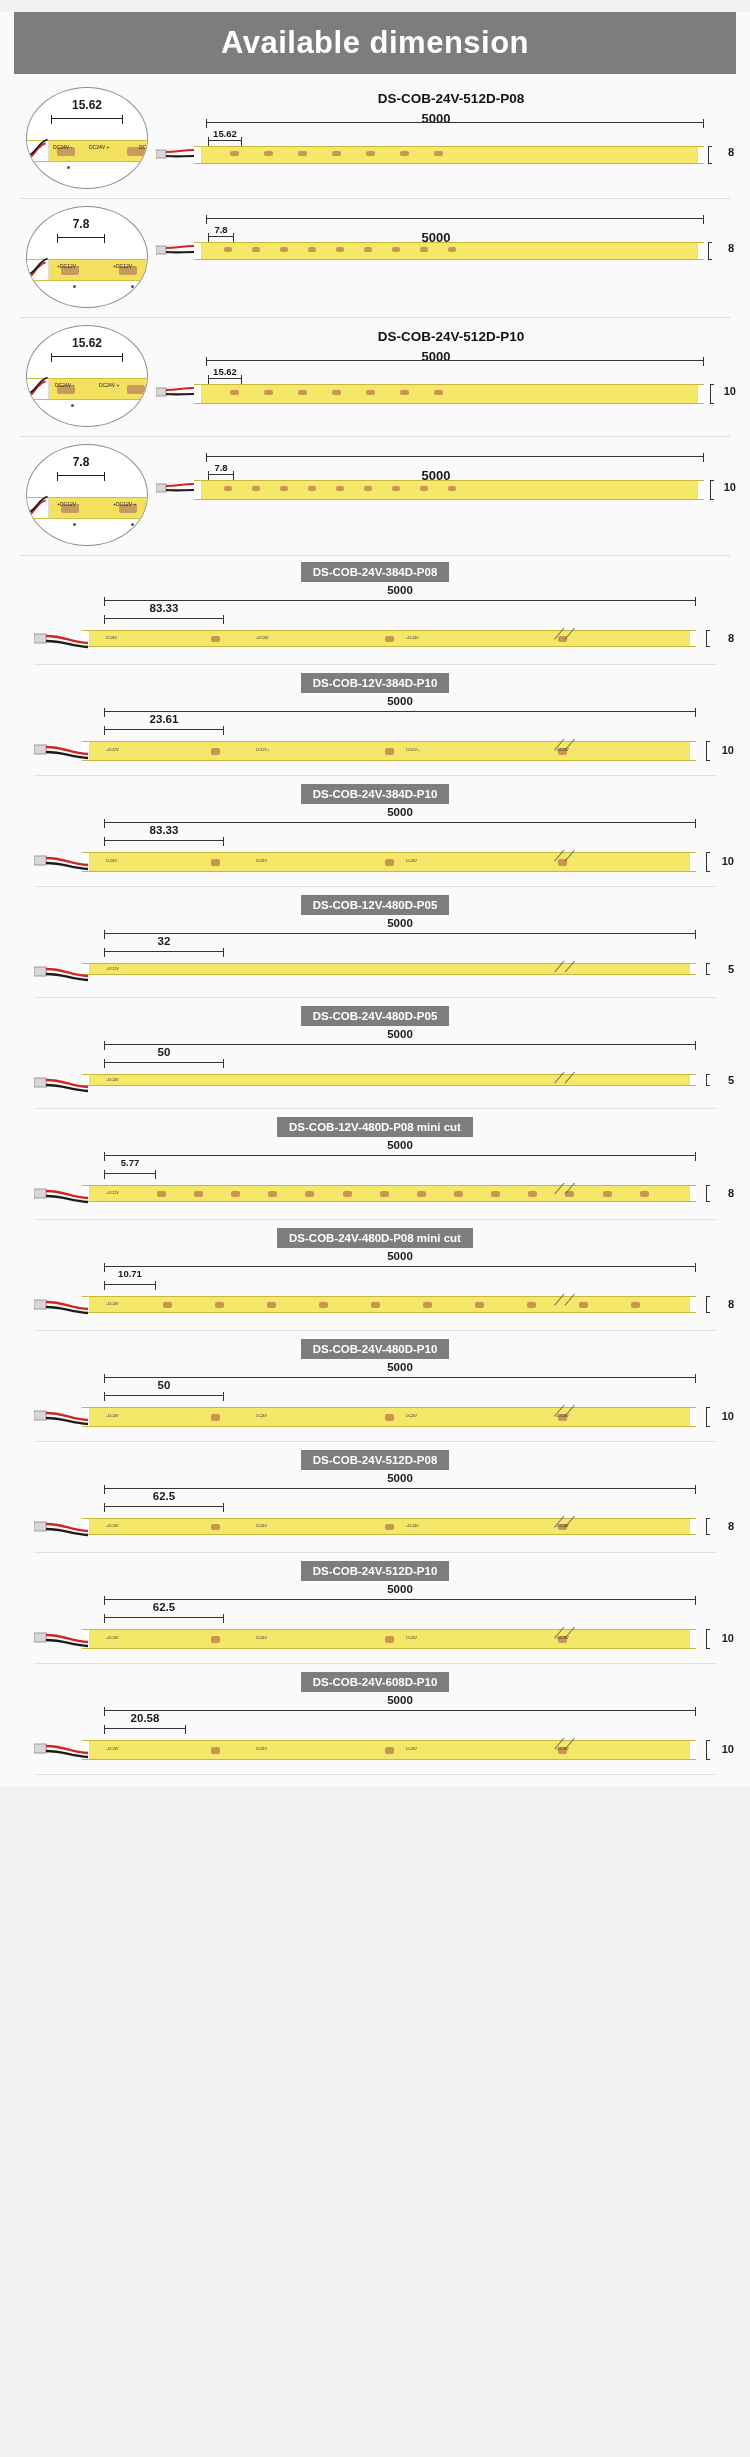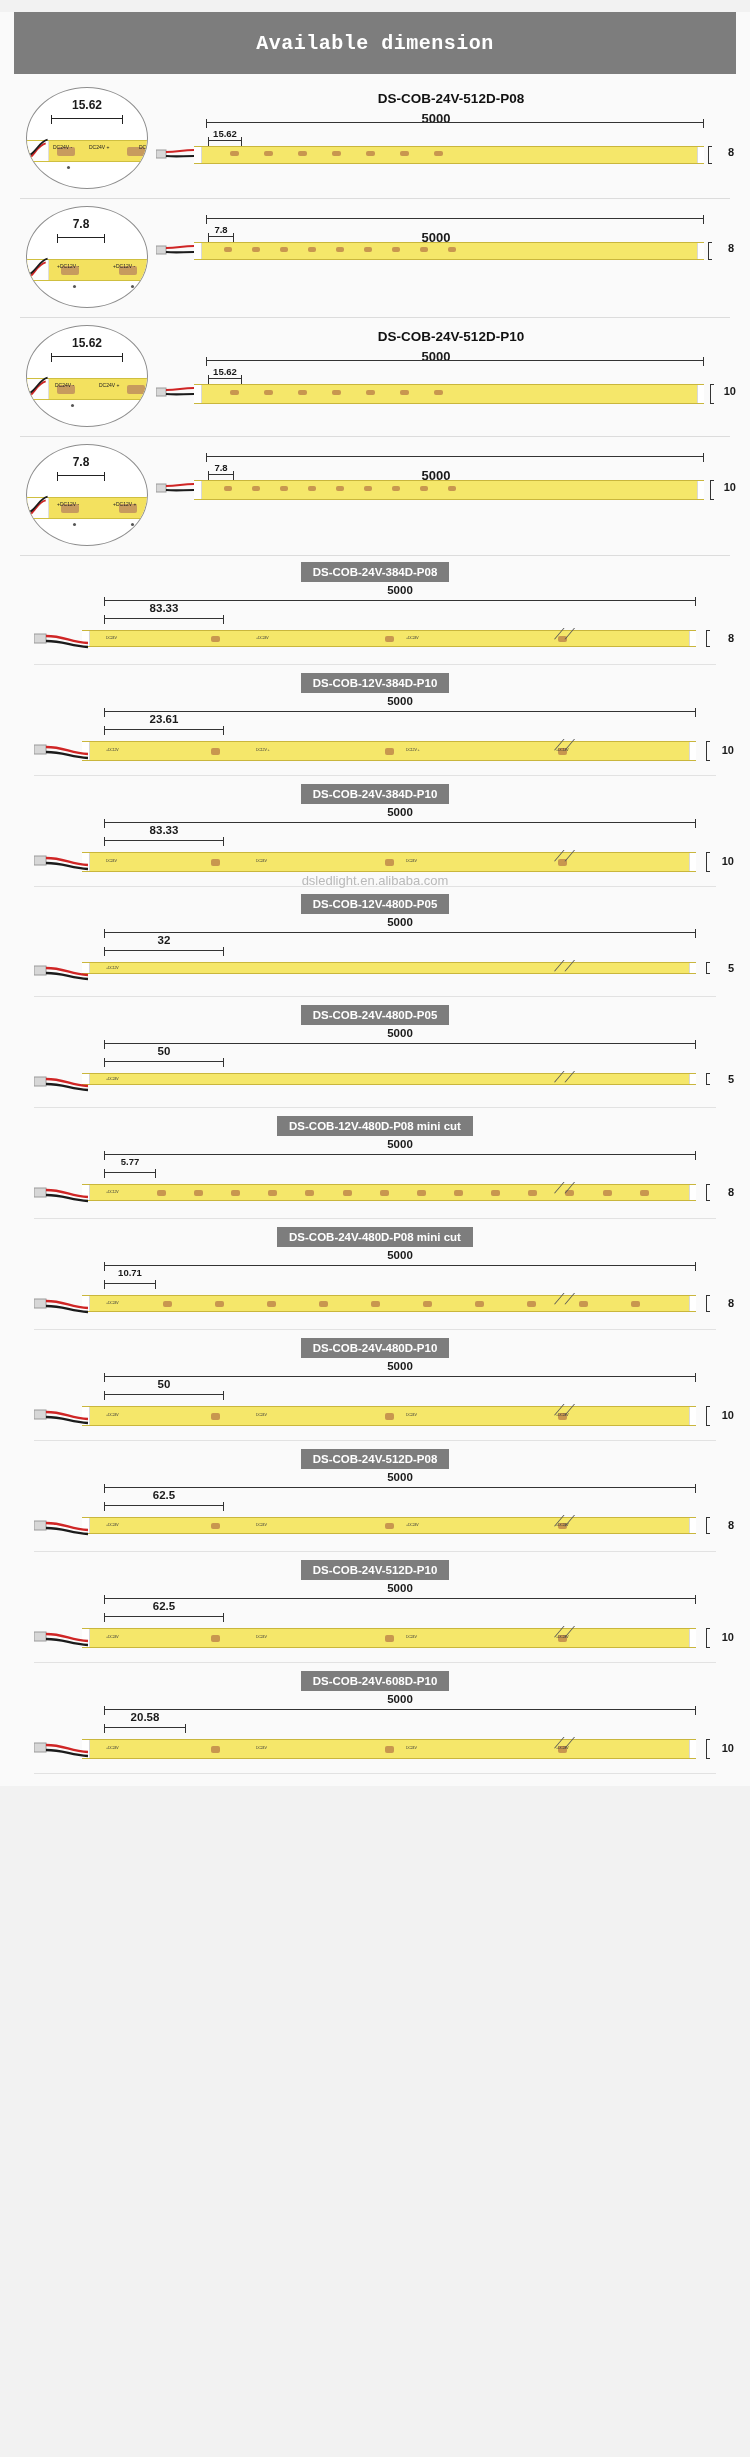--- a/index.html
+++ b/index.html
@@ -14,21 +14,21 @@
 
   
   .header {
     background:#7d7d7d;
     margin:12px 14px 0 14px;
     height:62px;
     display:flex; align-items:center; justify-content:center;
   }
   .header h1 {
     margin:16px; color:#ffffff;
-    font-size:20px; font-weight:bold; letter-spacing:0.5px;font-family:Liberation Mono, monospace;
+    font-size:31px; font-weight:bold; letter-spacing:0.5px;
   }
 
   
   .top-rows { padding:6px 14px 0 14px; }
   .top-row {
     position:relative;
     height:118px;
     display:flex; align-items:center;
   }
   .divider { height:1px; background:#dcdcdc; margin:0 6px; }
@@ -465,21 +465,20 @@
           <rect x="0" y="12" width="12" height="9" fill="#d7d7d7" stroke="#9a9a9a"></rect>
           <path d="M12 14 C30 14 36 20 54 21" stroke="#cf2525" stroke-width="2.4" fill="none"></path>
           <path d="M12 19 C30 19 36 24 54 25" stroke="#1b1b1b" stroke-width="2.4" fill="none"></path>
         </svg>
 
         <div class="hbracket" style="right:26px; top:48px; height:20px;"></div>
         <div class="height-mark" style="right:2px; top:51px;">10</div>
       </div>
       <div class="hr"></div>
     </div>
-      <div class="watermark" style="position: relative; margin-top: -16px;">dsledlight.en.alibaba.com</div>
       <div class="row">
       <div class="row-title">DS-COB-12V-480D-P05</div>
       <div class="row-body">
         <div class="dimline-h" style="left:90px; right:40px; top:18px;"></div>
         <div class="dimtext" style="left:90px; right:40px; top:2px;">5000</div>
         <div class="dimline-h" style="left:90px; width:120px; top:36px;"></div>
         <div class="dimtext " style="left:90px; width:120px; top:20px;">32</div>
 
         <div class="strip" style="left:68px; right:40px; top:48px; height:12px; background:#f5e76a;">
           <div class="capl"></div>

